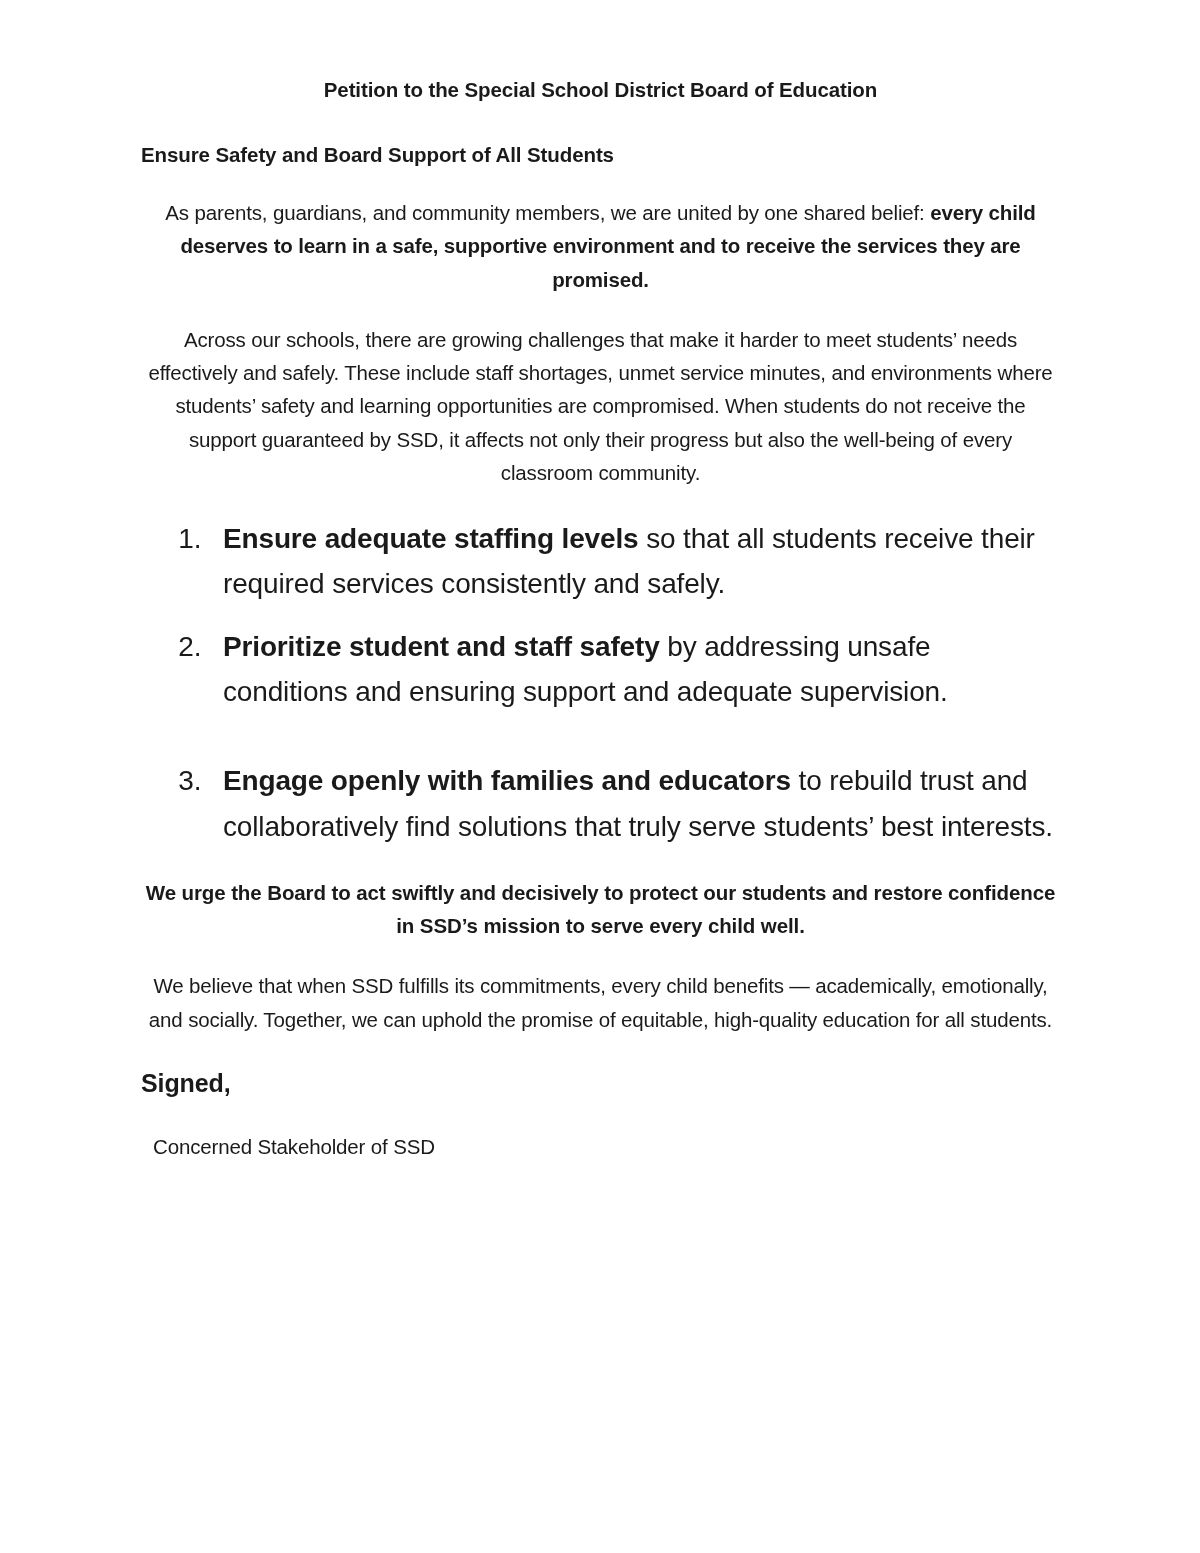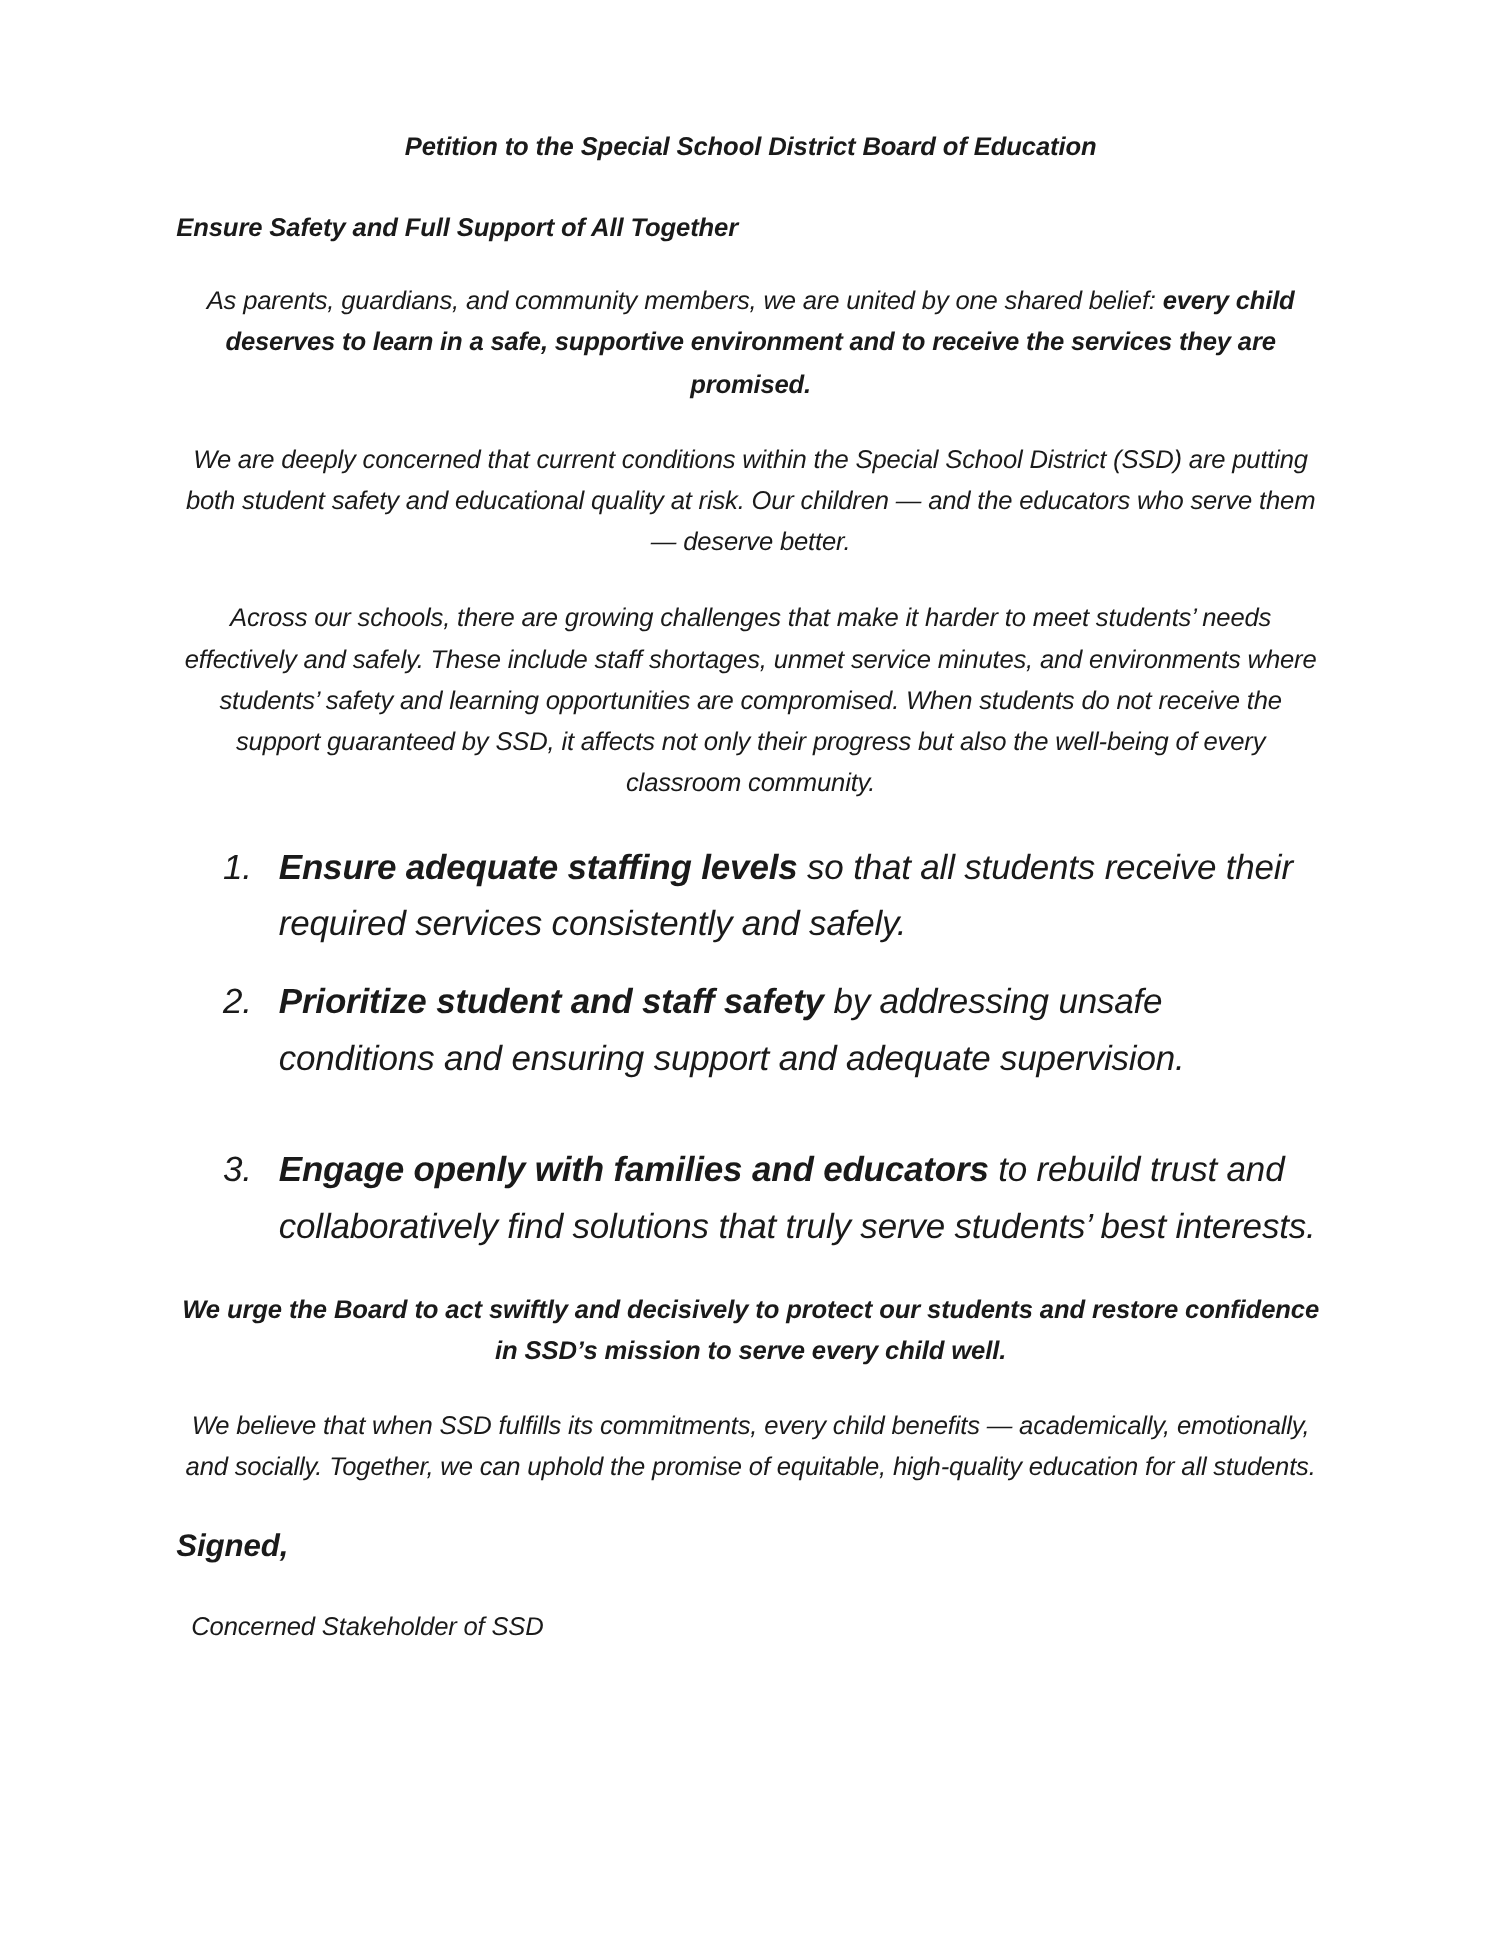--- a/index.html
+++ b/index.html
@@ -12,23 +12,22 @@
     height: 1553px;
     font-family: "Liberation Sans", sans-serif;
     color: #1a1a1a;
     -webkit-font-smoothing: antialiased;
   }
   .page {
     width: 1200px;
     height: 1553px;
     background: #ffffff;
     box-sizing: border-box;
-    padding: 105px 140px 0 141px;
+    padding: 77px 140px 0 141px;
     position: relative;
-    font-style: italic;
   }
   .doc-title {
     font-size: 20.5px;
     font-weight: bold;
     text-align: center;
     letter-spacing: -0.1px;
     margin: 0 0 38px 0;
     line-height: 1.3;
   }
   .doc-subtitle {
@@ -92,27 +91,26 @@
     margin-bottom: 27px;
   }
 </style>
 </head>
 <body>
 
 <div class="page">
 
   <h1 class="doc-title">Petition to the Special School District Board of Education</h1>
 
-  <h2 class="doc-subtitle">Ensure Safety and Full Support of All Together</h2>
+  <h2 class="doc-subtitle">Ensure Safety and Board Support of All Students</h2>
 
   <p class="body-para">
     <span>As parents, guardians, and community members, we are united by one shared belief: </span><b>every child deserves to learn in a safe, supportive environment and to receive the services they are promised.</b>
   </p>
 
-  <p class="body-para">We are deeply concerned that current conditions within the Special School District (SSD) are putting both student safety and educational quality at risk. Our children — and the educators who serve them — deserve better.</p>
 
   <p class="body-para">Across our schools, there are growing challenges that make it harder to meet students’ needs effectively and safely. These include staff shortages, unmet service minutes, and environments where students’ safety and learning opportunities are compromised. When students do not receive the support guaranteed by SSD, it affects not only their progress but also the well-being of every classroom community.</p>
 
 
   <div class="list-block">
     <ol class="action-list">
       <li>
         <b>Ensure adequate staffing levels</b><span> so that all students receive their required services consistently and safely.</span>
       </li>
       <li>

